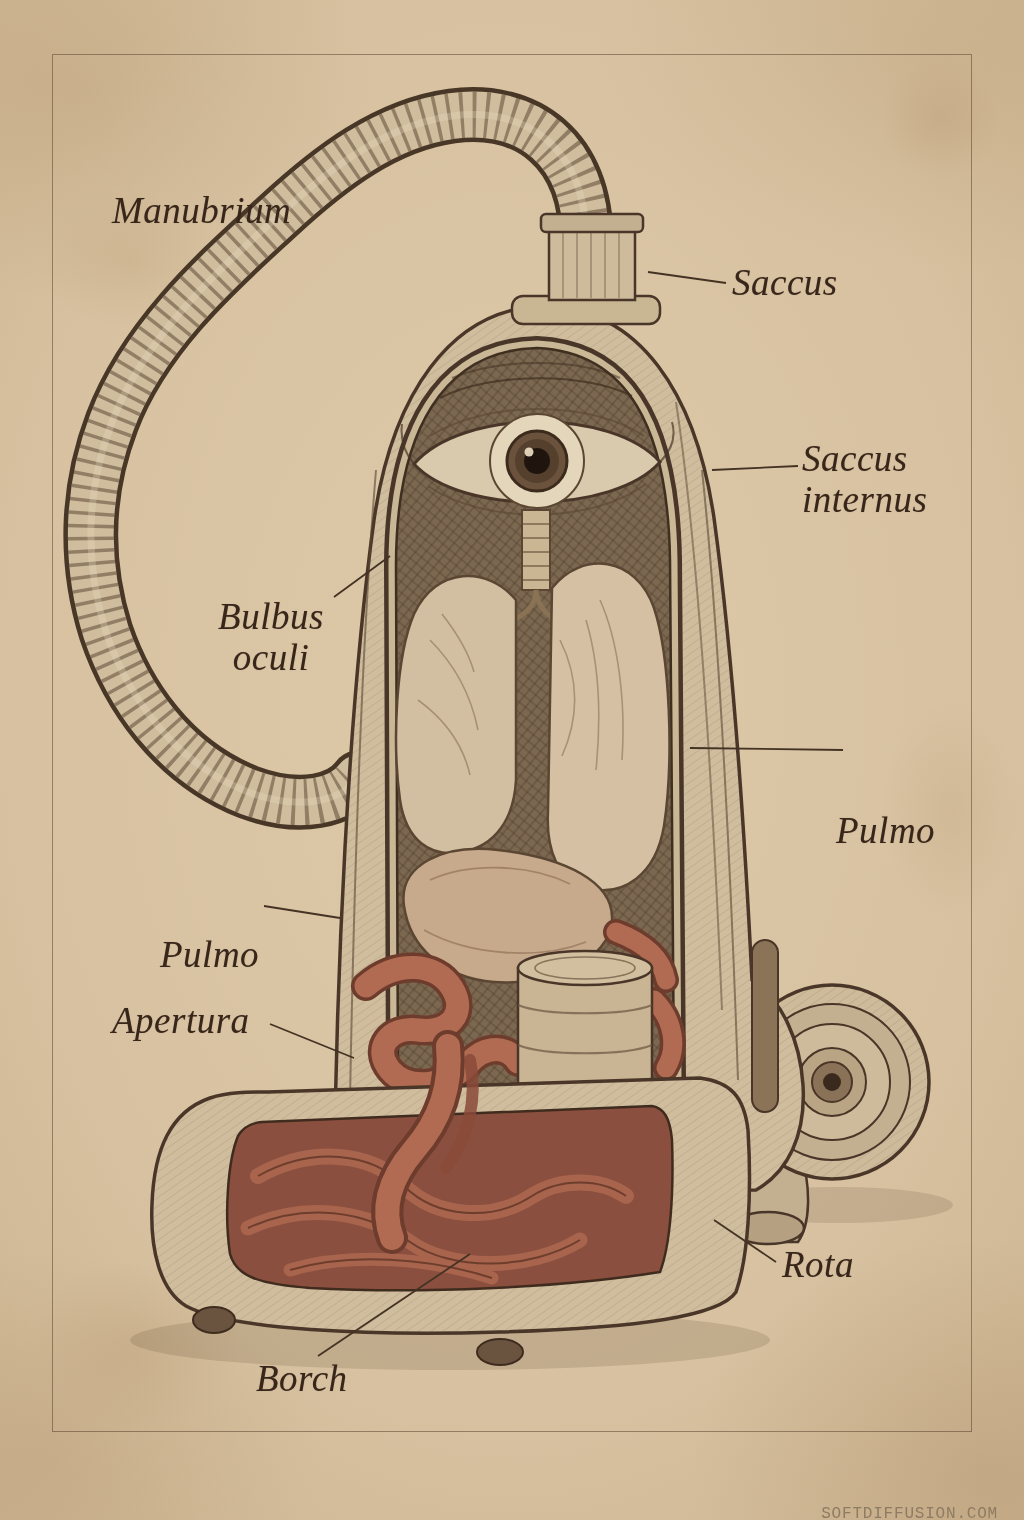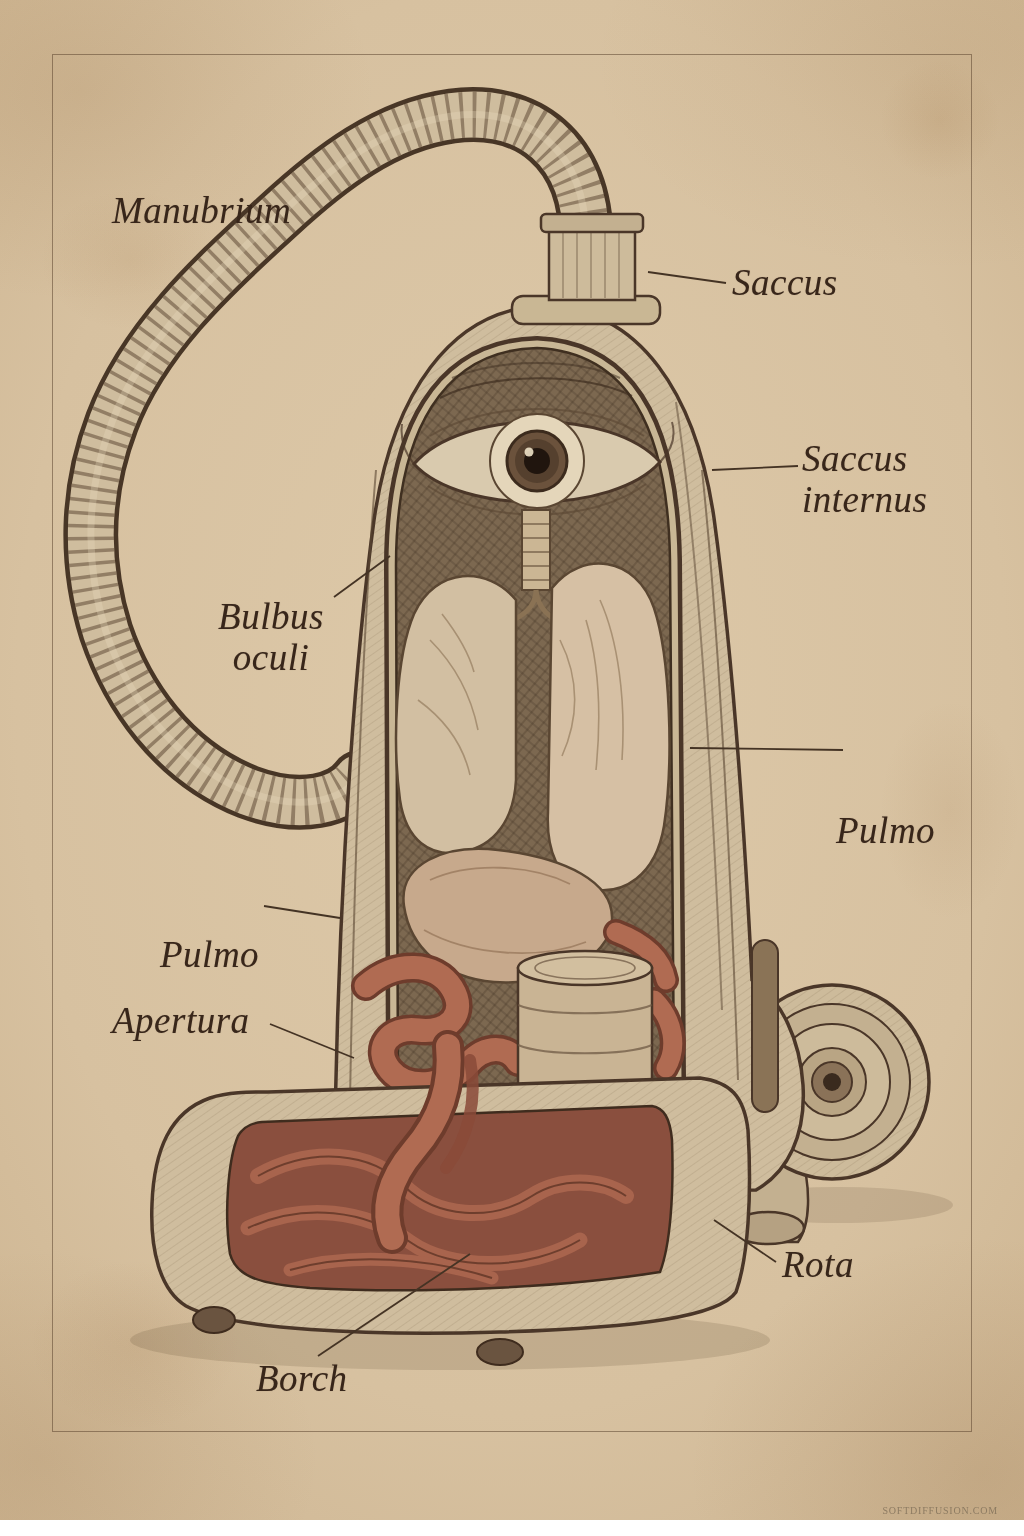--- a/index.html
+++ b/index.html
@@ -30,21 +30,21 @@
 
   .label {
     position:absolute; font-style:italic; font-size:37px; line-height:1.12;
     color:#38261a; white-space:pre-line; letter-spacing:0.5px;
     text-shadow:0 0 1px rgba(56,38,26,0.25);
   }
   .label.center { text-align:center; }
 
   .watermark {
     position:absolute; right:26px; top:1505px;
-    font-family:Liberation Serif, serif; font-size:10px;
+    font-family:Liberation Mono, monospace; font-size:16px;
     letter-spacing:0.8px; color:#8d7b62;
   }
 </style>
 </head>
 <body>
 
 <div class="page">
   <div class="stain s1"></div>
   <div class="stain s2"></div>
   <div class="stain s3"></div>

